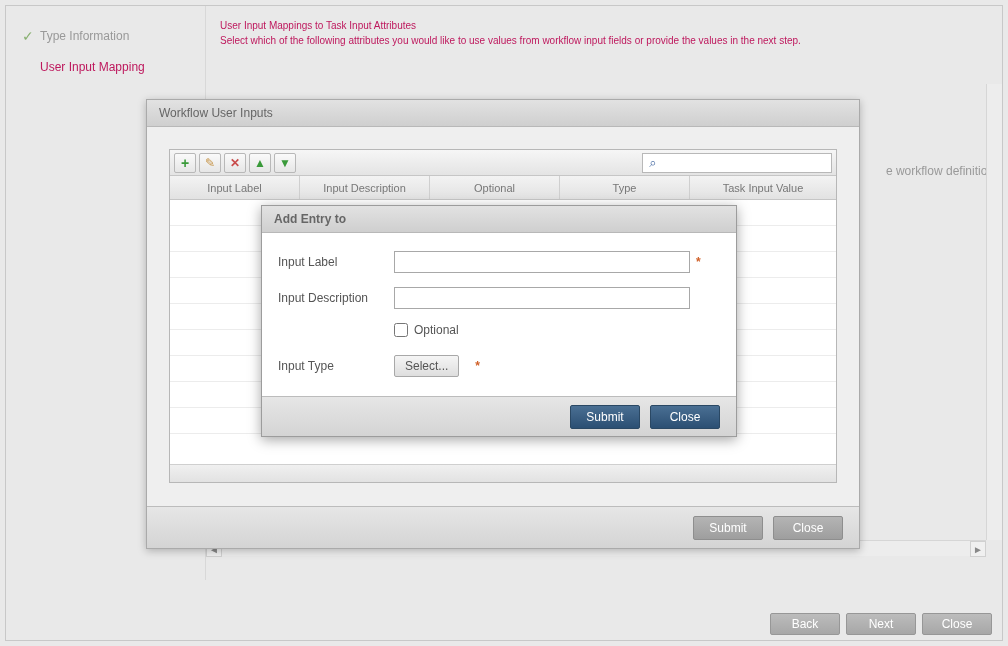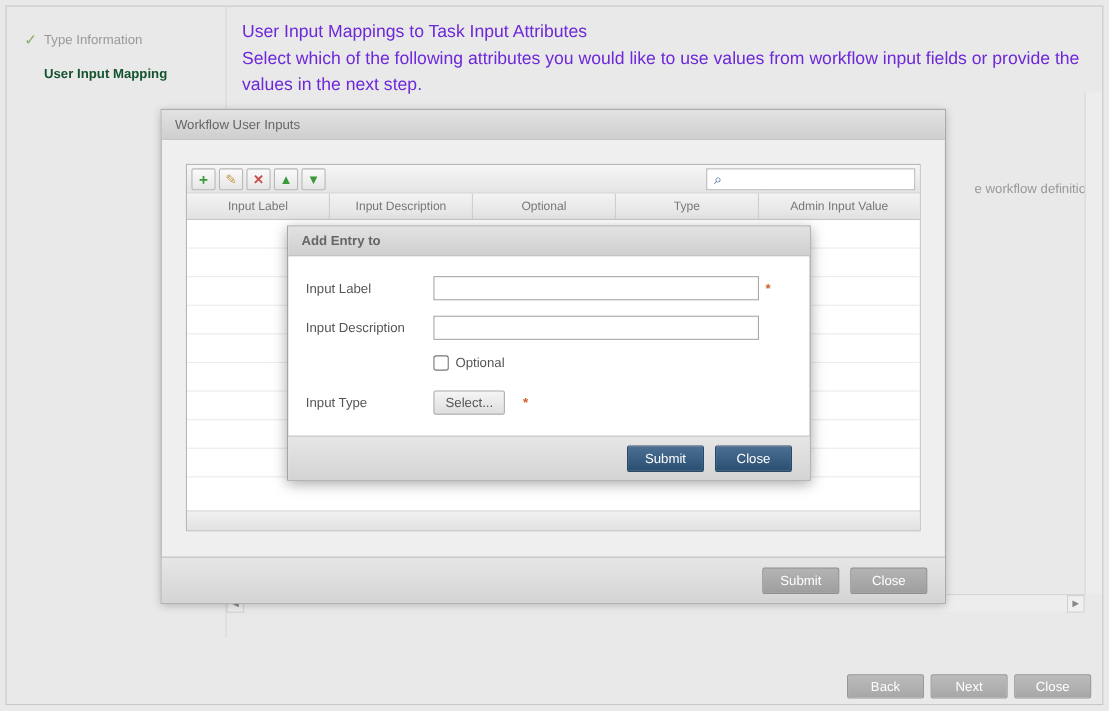--- a/index.html
+++ b/index.html
@@ -31,29 +31,29 @@
 .steps {
   width: 200px;
   padding: 14px 0 0 0;
   border-right: 1px solid #d8d8d8;
 }
 .step {
   display: flex; align-items: center;
   padding: 8px 16px;
   color: #999;
 }
-.step.active { color: #14532d; font-weight: bold; }
+.step.active { color: #be185d; font-weight: normal; }
 .step .chk { width: 18px; color: #88b070; font-size: 14px; }
 .content-area {
   flex: 1;
   padding: 12px 14px;
   position: relative;
   overflow: hidden;
 }
-.intro { color: #6d28d9; line-height: 1.5; font-size: 16px; }
+.intro { color: #be185d; line-height: 1.5; font-size: 10px; }
 .snippet { color: #999; position: absolute; bottom: 32px; left: 26px; }
 .scrollbar-v { position: absolute; right: 0; top: 78px; bottom: 40px; width: 16px; background: #ededed; border-left: 1px solid #d6d6d6; }
 .scrollbar-h { position: absolute; left: 0; right: 16px; bottom: 24px; height: 16px; background: #ededed; border-top: 1px solid #d6d6d6; display:flex; justify-content:space-between; }
 .scroll-arrow { width: 16px; height: 16px; display:flex; align-items:center; justify-content:center; color:#888; border:1px solid #d0d0d0; background:#f0f0f0; font-size:10px; }
 .bg-text { position:absolute; right: 8px; top: 158px; color:#999; font-size:12px; }
 .main-footer {
   position: absolute; bottom: 0; left: 0; right: 0;
   height: 32px;
   display: flex; justify-content: flex-end; align-items: center;
   gap: 6px; padding: 0 10px;
@@ -240,21 +240,21 @@
         <div class="search-box">
           <span class="mag">⌕</span>
           <input type="text" placeholder="" style="">
         </div>
       </div>
       <div class="grid-header">
         <div class="gh gh1">Input Label</div>
         <div class="gh gh2">Input Description</div>
         <div class="gh gh3">Optional</div>
         <div class="gh gh4">Type</div>
-        <div class="gh gh5">Admin Input Value</div>
+        <div class="gh gh5">Task Input Value</div>
       </div>
       <div class="grid-rows">
         <div class="row"></div>
         <div class="row"></div>
         <div class="row"></div>
         <div class="row"></div>
         <div class="row"></div>
         <div class="row"></div>
         <div class="row"></div>
         <div class="row"></div>

